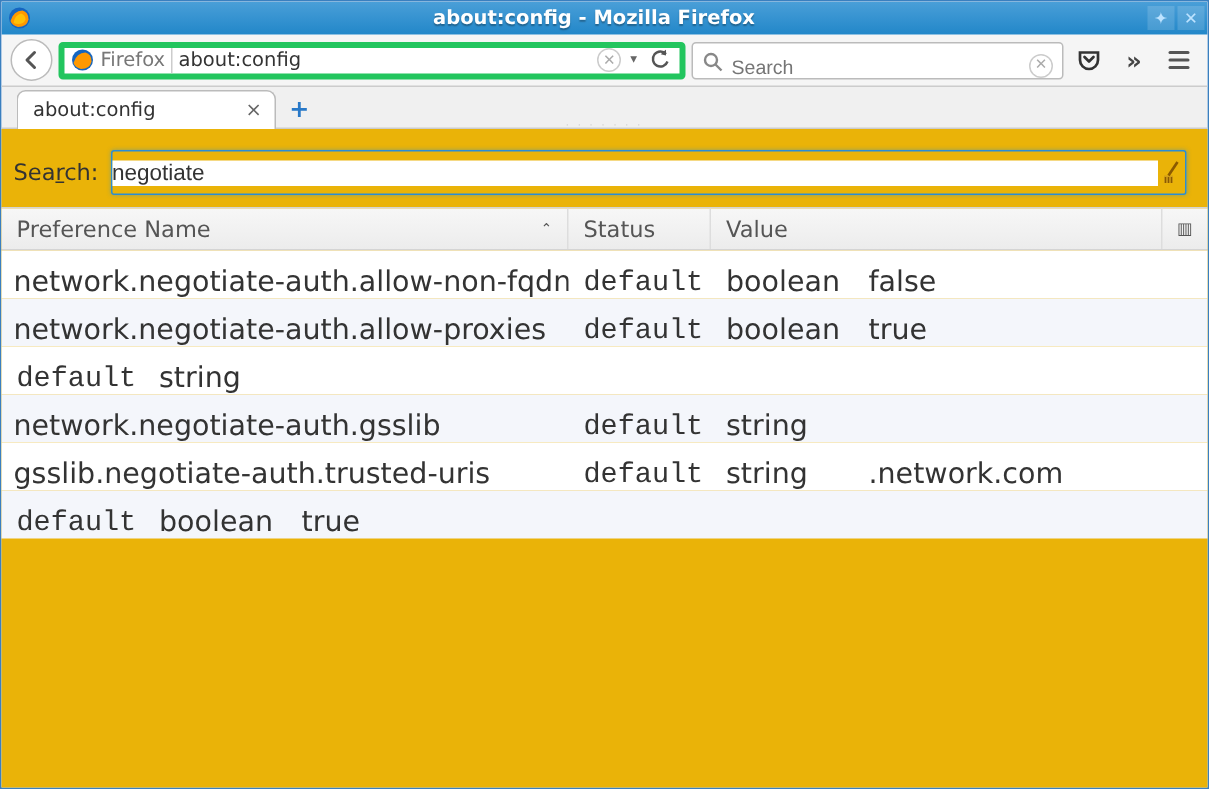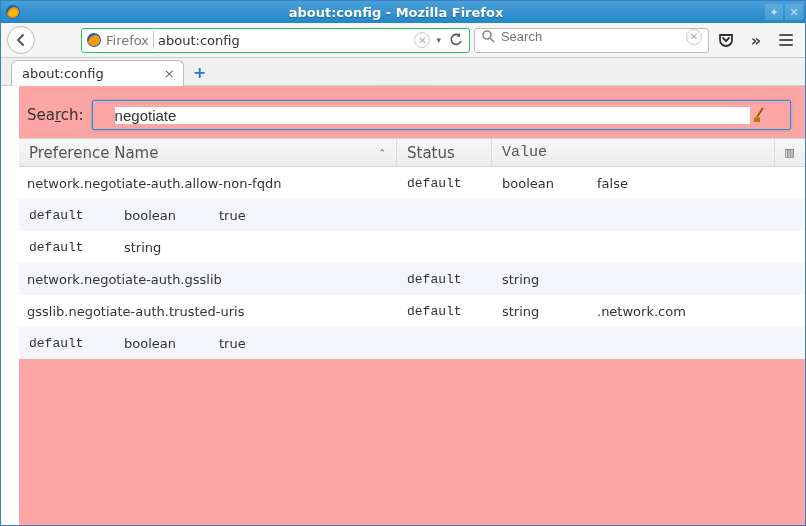--- a/index.html
+++ b/index.html
@@ -8,63 +8,63 @@
   
   .titlebar { background: linear-gradient(to bottom, #4a9fd8, #2287c9); height: 22px; display: flex; align-items: center; position: relative; color: #fff; gap: 28px; }
   .titlebar-icon { width: 16px; height: 16px; margin-left: 4px; margin-right: 6px; display: inline-flex; align-items: center; justify-content: center; }
   .titlebar-title { flex: 1; text-align: center; font-weight: bold; font-size: 13px; text-shadow: 0 1px 1px rgba(0,0,0,.3); }
   .titlebar-controls { display: flex; gap: 2px; margin-right: 2px; }
   .titlebar-btn { width: 18px; height: 16px; background: rgba(255,255,255,.15); display: flex; align-items: center; justify-content: center; font-size: 11px; font-weight: bold; cursor: pointer; }
   
   
   .toolbar { background: #f5f5f5; height: 35px; display: flex; align-items: center; padding: 0 6px; gap: 4px; border-bottom: 1px solid #ccc; }
   .nav-back { width: 28px; height: 28px; border-radius: 50%; border: 1px solid #bbb; background: #fff; display: flex; align-items: center; justify-content: center; cursor: pointer; }
-  .urlbar { flex: 1.2; height: 25px; border: 1px solid #22c55e; border-radius: 3px; background: #fff; display: flex; align-items: center; padding: 0 4px; gap: 4px; overflow: hidden; margin-left: 42px; }
+  .urlbar { flex: 1.2; height: 25px; border: 4px solid #22c55e; border-radius: 3px; background: #fff; display: flex; align-items: center; padding: 0 4px; gap: 4px; overflow: hidden; }
   .urlbar .ff-ident { display: flex; align-items: center; gap: 4px; color: #777; font-size: 13px; }
   .urlbar .ff-ident-logo { width: 16px; height: 16px; display:inline-flex; align-items:center; justify-content:center;}
   .urlbar .sep { width: 1px; height: 18px; background: #ccc; }
   .urlbar .url-text { color: #333; font-size: 13px; flex:1;}
   .urlbar .url-tail { display:flex; align-items:center; gap:6px; color:#888;}
   .urlbar .clearx { color:#aaa; width:16px; height:16px; border-radius:50%; border:1px solid #ccc; display:flex;align-items:center;justify-content:center;font-size:10px; cursor:pointer;}
   .urlbar .dd { font-size:9px; color:#666; cursor:pointer;}
   .urlbar .reload { width:18px; display:flex;align-items:center;justify-content:center; color:#555; cursor:pointer;}
-  .searchbar { flex: 0.7; height: 25px; border: 1px solid #bbb; border-radius: 3px; background: #fff; display: flex; align-items: flex-start; padding: 0 6px; gap: 6px; color: #888; }
+  .searchbar { flex: 0.7; height: 25px; border: 1px solid #bbb; border-radius: 3px; background: #fff; display: flex; align-items: flex-end; padding: 0 6px; gap: 6px; color: #888; }
   .searchbar input { flex:1; border:none; outline:none; font-size:13px; color:#333;}
   .searchbar .clearx { color:#aaa; width:16px; height:16px; border-radius:50%; border:1px solid #ccc; display:flex;align-items:center;justify-content:center;font-size:10px; cursor:pointer;}
   .tb-btn { width: 26px; height: 26px; display: flex; align-items: center; justify-content: center; color: #444; cursor: pointer; border-radius:3px;}
   .ham { display:flex; flex-direction:column; gap:3px;}
   .ham span{display:block;width:14px;height:2px;background:#555;border-radius:1px;}
   
   
   .tabstrip { background: #f0f0f0; height: 28px; display: flex; align-items: flex-end; padding-left: 10px; border-bottom: 1px solid #ccc; position:relative;}
   .tab { height: 26px; background: #fff; border: 1px solid #bbb; border-bottom: none; border-top-left-radius: 6px; border-top-right-radius: 6px; display: flex; align-items: center; padding: 0 8px 0 10px; gap: 60px; font-size: 13px; color: #333; margin-bottom:-1px; position:relative; z-index:2;}
   .tab .closex{ color:#666; font-size:13px; cursor:pointer; position:relative; top:0px;}
   .newtab { width: 24px; height: 22px; display:flex; align-items:center; justify-content:center; color:#2979c8; font-size:16px; font-weight:bold; cursor:pointer; margin-left:4px; margin-bottom:2px;}
   .gripper { position:absolute; left:50%; transform:translateX(-50%); bottom:-3px; color:#ccc; font-size:6px; letter-spacing:2px;}
   
   
-  .content { position: absolute; top: 86px; left:1px; right:1px; bottom:1px; background:#fca5a5;margin-left:18px;}
+  .content { position: absolute; top: 86px; left:1px; right:1px; bottom:1px; background:#eab308;}
   .search-row { display:flex; align-items:center; padding: 14px 14px 8px 8px; gap:8px;}
   .search-row label { font-size:15px; color:#333;}
   .search-row label .ul{text-decoration:underline;}
-  .cfgsearch { flex:1; height:30px; border:1px solid #2a8dd4; box-shadow:0 0 3px rgba(42,141,212,.5); border-radius:2px; display:flex; align-items:center; padding:0 22px;}
+  .cfgsearch { flex:1; height:30px; border:1px solid #2a8dd4; box-shadow:0 0 3px rgba(42,141,212,.5); border-radius:2px; display:flex; align-items:center; padding:0 0;}
   .cfgsearch input{ flex:1; border:none; outline:none; font-size:15px; color:#333;}
   .broom { width:18px; height:18px; display:flex; align-items:center; justify-content:center; cursor:pointer;}
   
   
   .tbl { border-top:1px solid #d4d4d4;}
   .thead { display:flex; background:linear-gradient(to bottom,#f7f7f7,#ececec); color:#555; font-size:15px; height:28px; align-items:center; border-bottom:1px solid #d4d4d4;}
   .th { padding: 0 10px; display:flex; align-items:center; gap:11px; border-right:1px solid #ddd; height:100%;}
   .th.name{flex:0 0 378px;}
   .th.status{flex:0 0 95px;}
   .th.type{flex:0 0 95px;}
-  .th.value{flex:1;font-family:Liberation Mono, monospace;}
+  .th.value{flex:1;}
   .th.tail{flex:0 0 22px; border-right:none; justify-content:center; cursor:pointer; font-size:11px; color:#555;}
   .sort-caret{font-size:9px; color:#555; margin-left:auto;}
-  .tbody .row{ display:flex; height:32px; align-items:center; font-size:13px; color:#333;}
+  .tbody .row{ display:flex; height:32px; align-items:flex-end; font-size:19px; color:#333;}
   .tbody .row:nth-child(odd){background:#fff;}
   .tbody .row:nth-child(even){background:#f4f6fb;}
   .td{padding:0 10px; overflow:hidden; white-space:nowrap;}
   .td.name{flex:0 0 378px; padding-left:8px;}
   .td.status{flex:0 0 95px;font-family:Liberation Mono, monospace;}
   .td.type{flex:0 0 95px;}
   .td.value{flex:1;}
 </style>
 </head>
 <body>
@@ -179,20 +179,21 @@
       <div class="th tail">▥</div>
     </div>
     <div class="tbody" id="tbody">
         <div class="row">
           <div class="td name">network.negotiate-auth.allow-non-fqdn</div>
           <div class="td status">default</div>
           <div class="td type">boolean</div>
           <div class="td value">false</div>
         </div>
         <div class="row">
+          <div class="td name">network.negotiate-auth.allow-proxies</div>
           <div class="td status">default</div>
           <div class="td type">boolean</div>
           <div class="td value">true</div>
         </div>
         <div class="row">
           <div class="td status">default</div>
           <div class="td type">string</div>
           <div class="td value"></div>
         </div>
         <div class="row">

